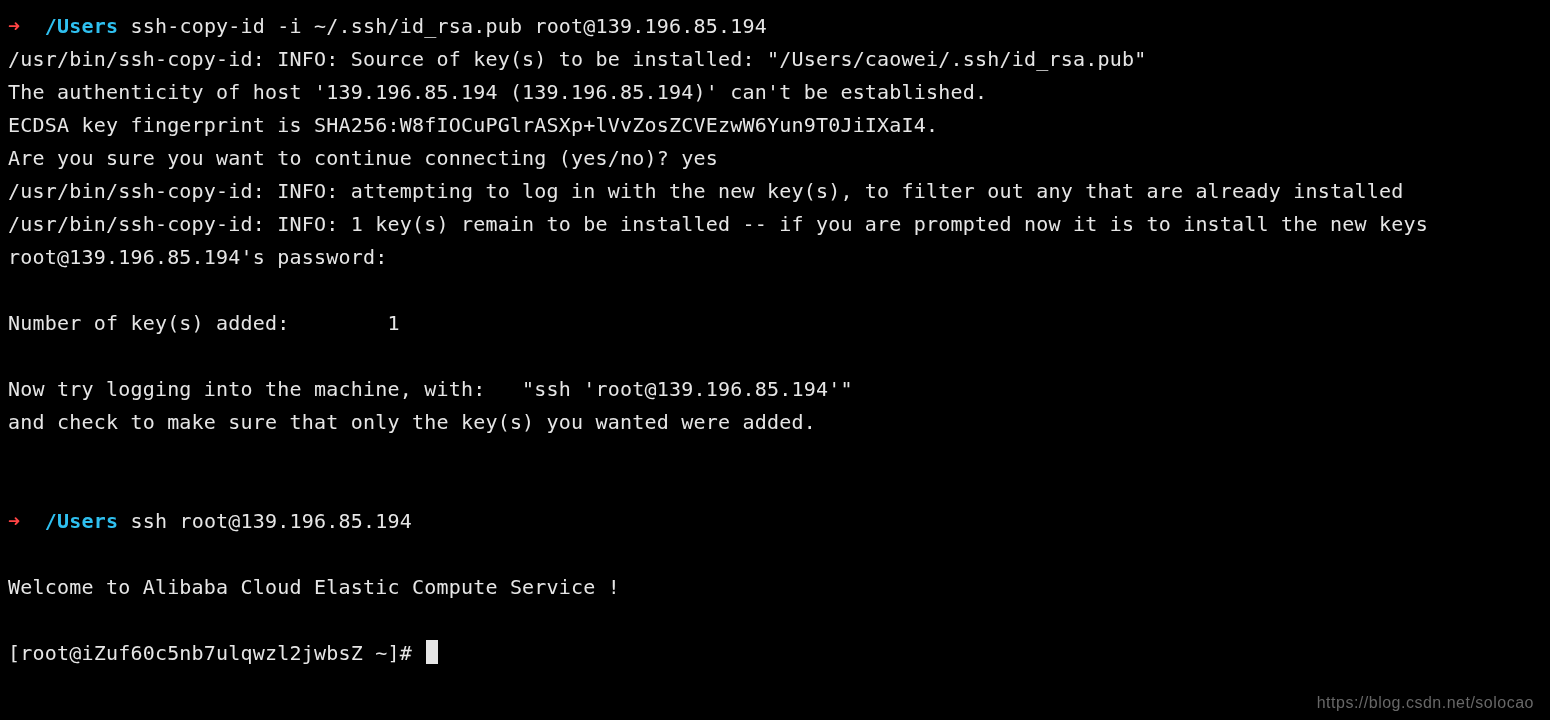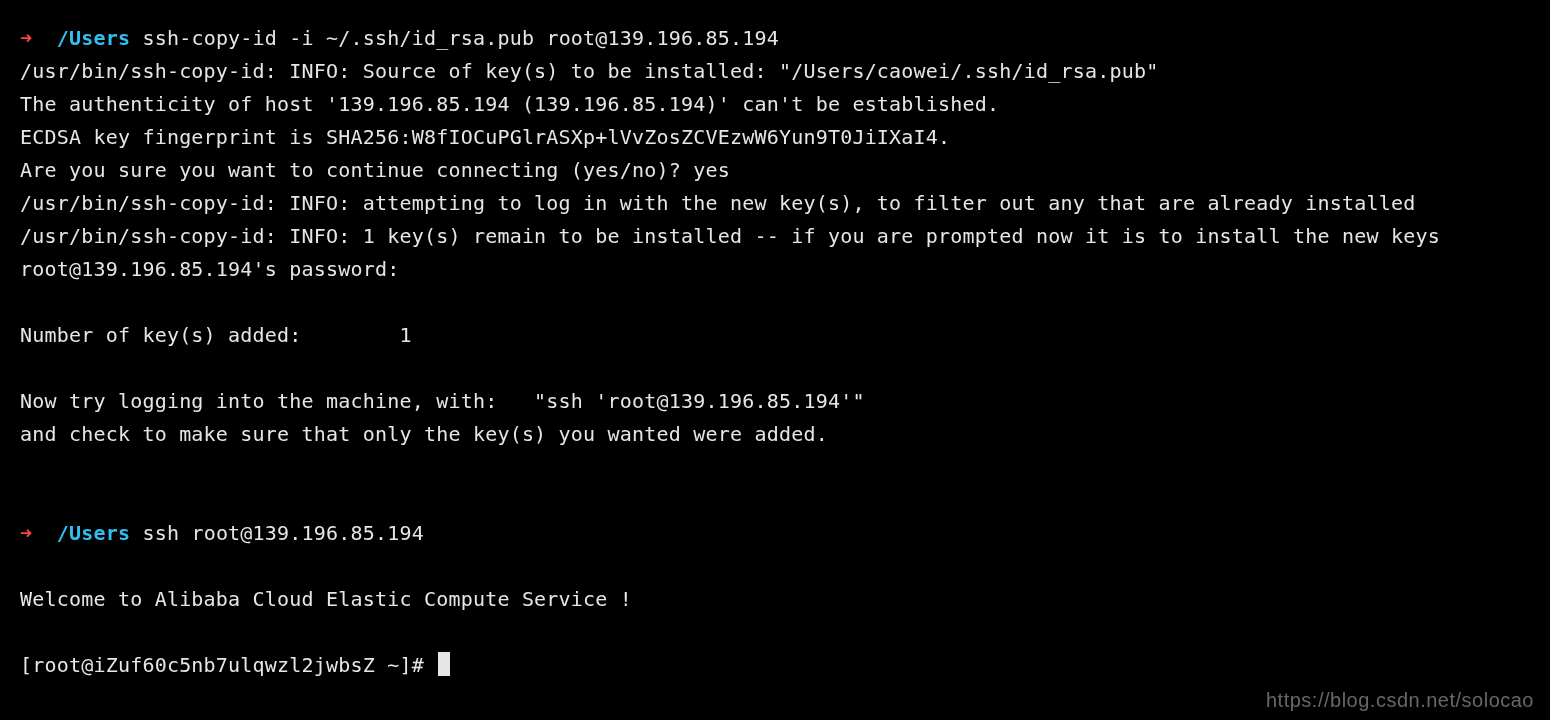--- a/index.html
+++ b/index.html
@@ -5,21 +5,21 @@
   html, body {
     margin: 0;
     padding: 0;
     background: #000000;
     width: 1550px;
     height: 720px;
     overflow: hidden;
     position: relative;
   }
   pre.terminal {
-    margin: 16px;
+    margin: 4px;
     padding: 6px 4px 6px 4px;
     font-family: "DejaVu Sans Mono", Menlo, Consolas, "Liberation Mono", monospace;
     font-size: 20px;
     line-height: 33px;
     color: #e6e6e6;
     white-space: pre-wrap;
     word-break: break-all;
     letter-spacing: 0.2px;
   }
   .arrow { color: #ff4444; font-weight: bold; }
@@ -33,21 +33,21 @@
     background: #e6e6e6;
     vertical-align: -4px;
     margin-left: 2px;
   }
   .watermark {
     position: absolute;
     right: 16px;
     bottom: 8px;
     color: #7a7a7a;
     font-family: sans-serif;
-    font-size: 20px;
+    font-size: 16px;
     letter-spacing: 0.5px;
     opacity: 0.85;
   }
 </style>
 </head>
 <body>
 
 <pre class="terminal"><span class="arrow">➜</span>  <span class="cwd">/Users</span> <span class="cmd">ssh-copy-id -i ~/.ssh/id_rsa.pub root@139.196.85.194</span>
 <span>/usr/bin/ssh-copy-id: INFO: Source of key(s) to be installed: "/Users/caowei/.ssh/id_rsa.pub"</span>
 <span>The authenticity of host '139.196.85.194 (139.196.85.194)' can't be established.</span>

